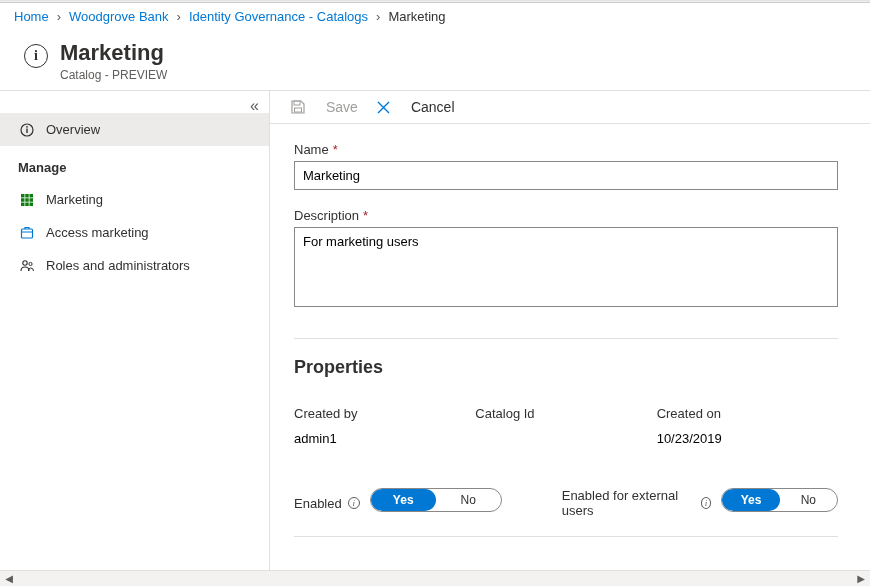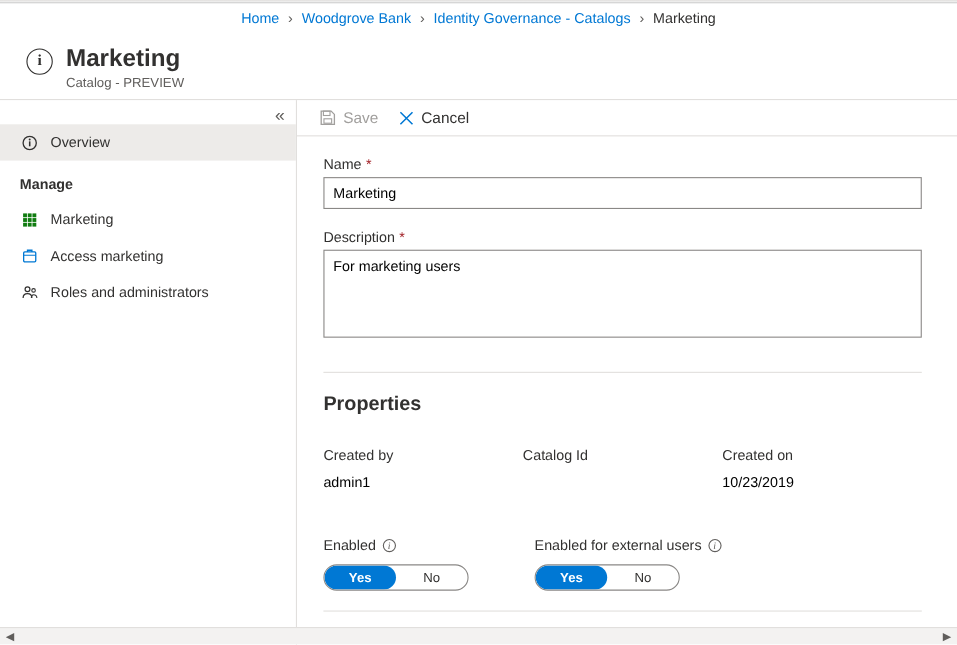--- a/index.html
+++ b/index.html
@@ -1,53 +1,53 @@
 <!DOCTYPE html>
 <html><head>
 <meta charset="utf-8">
 <style>
 * { box-sizing: border-box; margin: 0; padding: 0; }
 body { font-family: "Segoe UI", Arial, sans-serif; font-size: 13px; color: #323130; background: #fff; width: 870px; height: 586px; overflow: hidden; position: relative; }
 .topbar { height: 3px; background: linear-gradient(#e1dfdd,#f3f3f3); border-bottom: 1px solid #ccc; }
-.breadcrumb { display: flex; align-items: center; padding: 6px 14px; font-size: 13px; justify-content: center; }
+.breadcrumb { display: flex; align-items: center; padding: 6px 14px; font-size: 13px; }
 .breadcrumb a { color: #0078d4; text-decoration: none; cursor: pointer; }
 .breadcrumb .sep { margin: 0 8px; color: #605e5c; }
 .breadcrumb .current { color: #323130; }
 .header { display: flex; align-items: flex-start; padding: 10px 14px 8px 24px; }
 .header .info-circle { width: 24px; height: 24px; border: 1.5px solid #323130; border-radius: 50%; display: flex; align-items: center; justify-content: center; margin-right: 12px; margin-top: 4px; font-weight: bold; font-family: Georgia, serif; font-size: 14px; }
 .header h1 { font-size: 22px; font-weight: 600; }
 .header .subtitle { font-size: 12px; color: #605e5c; margin-top: 2px; }
 .hr { border-top: 1px solid #e1dfdd; }
 .content { display: flex; height: calc(100% - 84px); }
 .sidebar { width: 270px; border-right: 1px solid #e1dfdd; position: relative; padding-top: 4px; }
 .collapse-btn { position: absolute; top: 6px; right: 10px; color: #605e5c; cursor: pointer; font-size: 16px; }
 .side-section { padding-top: 18px; }
 .side-item { display: flex; align-items: center; padding: 9px 18px; cursor: pointer; font-size: 13px; }
 .side-item.selected { background: #edebe9; }
 .side-item .icon { width: 18px; display: flex; justify-content: center; margin-right: 10px; color: #323130; }
 .side-heading { padding: 14px 18px 8px; font-weight: 600; font-size: 13px; }
 .main { flex: 1; padding: 0 0 0 0; overflow-y: auto; }
 .toolbar { display: flex; align-items: center; border-bottom: 1px solid #e1dfdd; padding: 8px 20px; gap: 18px; }
-.tool-btn { display: flex; align-items: center; gap: 6px; font-size: 14px; cursor: pointer; }
+.tool-btn { display: flex; align-items: center; gap: 20px; font-size: 14px; cursor: pointer; }
 .tool-btn.disabled { color: #a19f9d; }
 .tool-btn.cancel .icon { color: #0078d4; }
 .form-area { padding: 18px 24px 0 24px; }
 .field-label { font-size: 13px; margin-bottom: 4px; display: flex; align-items: center; gap: 4px; }
 .required { color: #a4262c; }
 .text-input { width: 544px; padding: 6px 8px; border: 1px solid #8a8886; font-size: 13px; font-family: inherit; }
 textarea.text-input { height: 80px; resize: none; }
 .field { margin-bottom: 18px; }
 .divider { border-top: 1px solid #e1dfdd; margin: 28px 0 18px; width: 544px; }
 .section-title { font-size: 18px; font-weight: 700; margin-bottom: 28px; }
 .prop-row { display: flex; width: 544px; }
 .prop-col { flex: 1; }
 .prop-label { font-size: 13px; color: #323130; margin-bottom: 10px; }
 .prop-value { font-size: 13px; color: #000000; }
 .toggle-row { display: flex; gap: 60px; margin-top: 42px; width: 544px; }
-.toggle-group { display: flex; flex-direction: column; gap: 10px; }
+.toggle-group { display: flex; flex-direction: row; gap: 10px; }
 .toggle-label { font-size: 13px; display: flex; align-items: center; gap: 6px; }
 .info-icon { width: 12px; height: 12px; border: 1px solid #605e5c; border-radius: 50%; display: inline-flex; align-items: center; justify-content: center; font-size: 9px; font-style: italic; font-family: Georgia, serif; color: #605e5c; }
 .toggle-pill { width: 132px; height: 24px; border: 1px solid #8a8886; border-radius: 12px; display: flex; overflow: hidden; font-size: 12px; cursor: pointer; }
 .toggle-pill .opt { flex: 1; display: flex; align-items: center; justify-content: center; color: #323130; text-align: right; }
 .toggle-pill .opt.active { background: #0078d4; color: white; border-radius: 12px; font-weight: 600; }
 .bottom-scrollbar { position: absolute; bottom: 0; left: 0; right: 0; height: 16px; background: #f3f2f1; border-top: 1px solid #e1dfdd; display: flex; align-items: center; justify-content: space-between; padding: 0 2px; }
 .bottom-scrollbar .arrow { width: 14px; height: 14px; display: flex; align-items: center; justify-content: center; color: #605e5c; font-size: 10px; cursor: pointer; }
 svg { display: block; }
 </style>
 </head>

